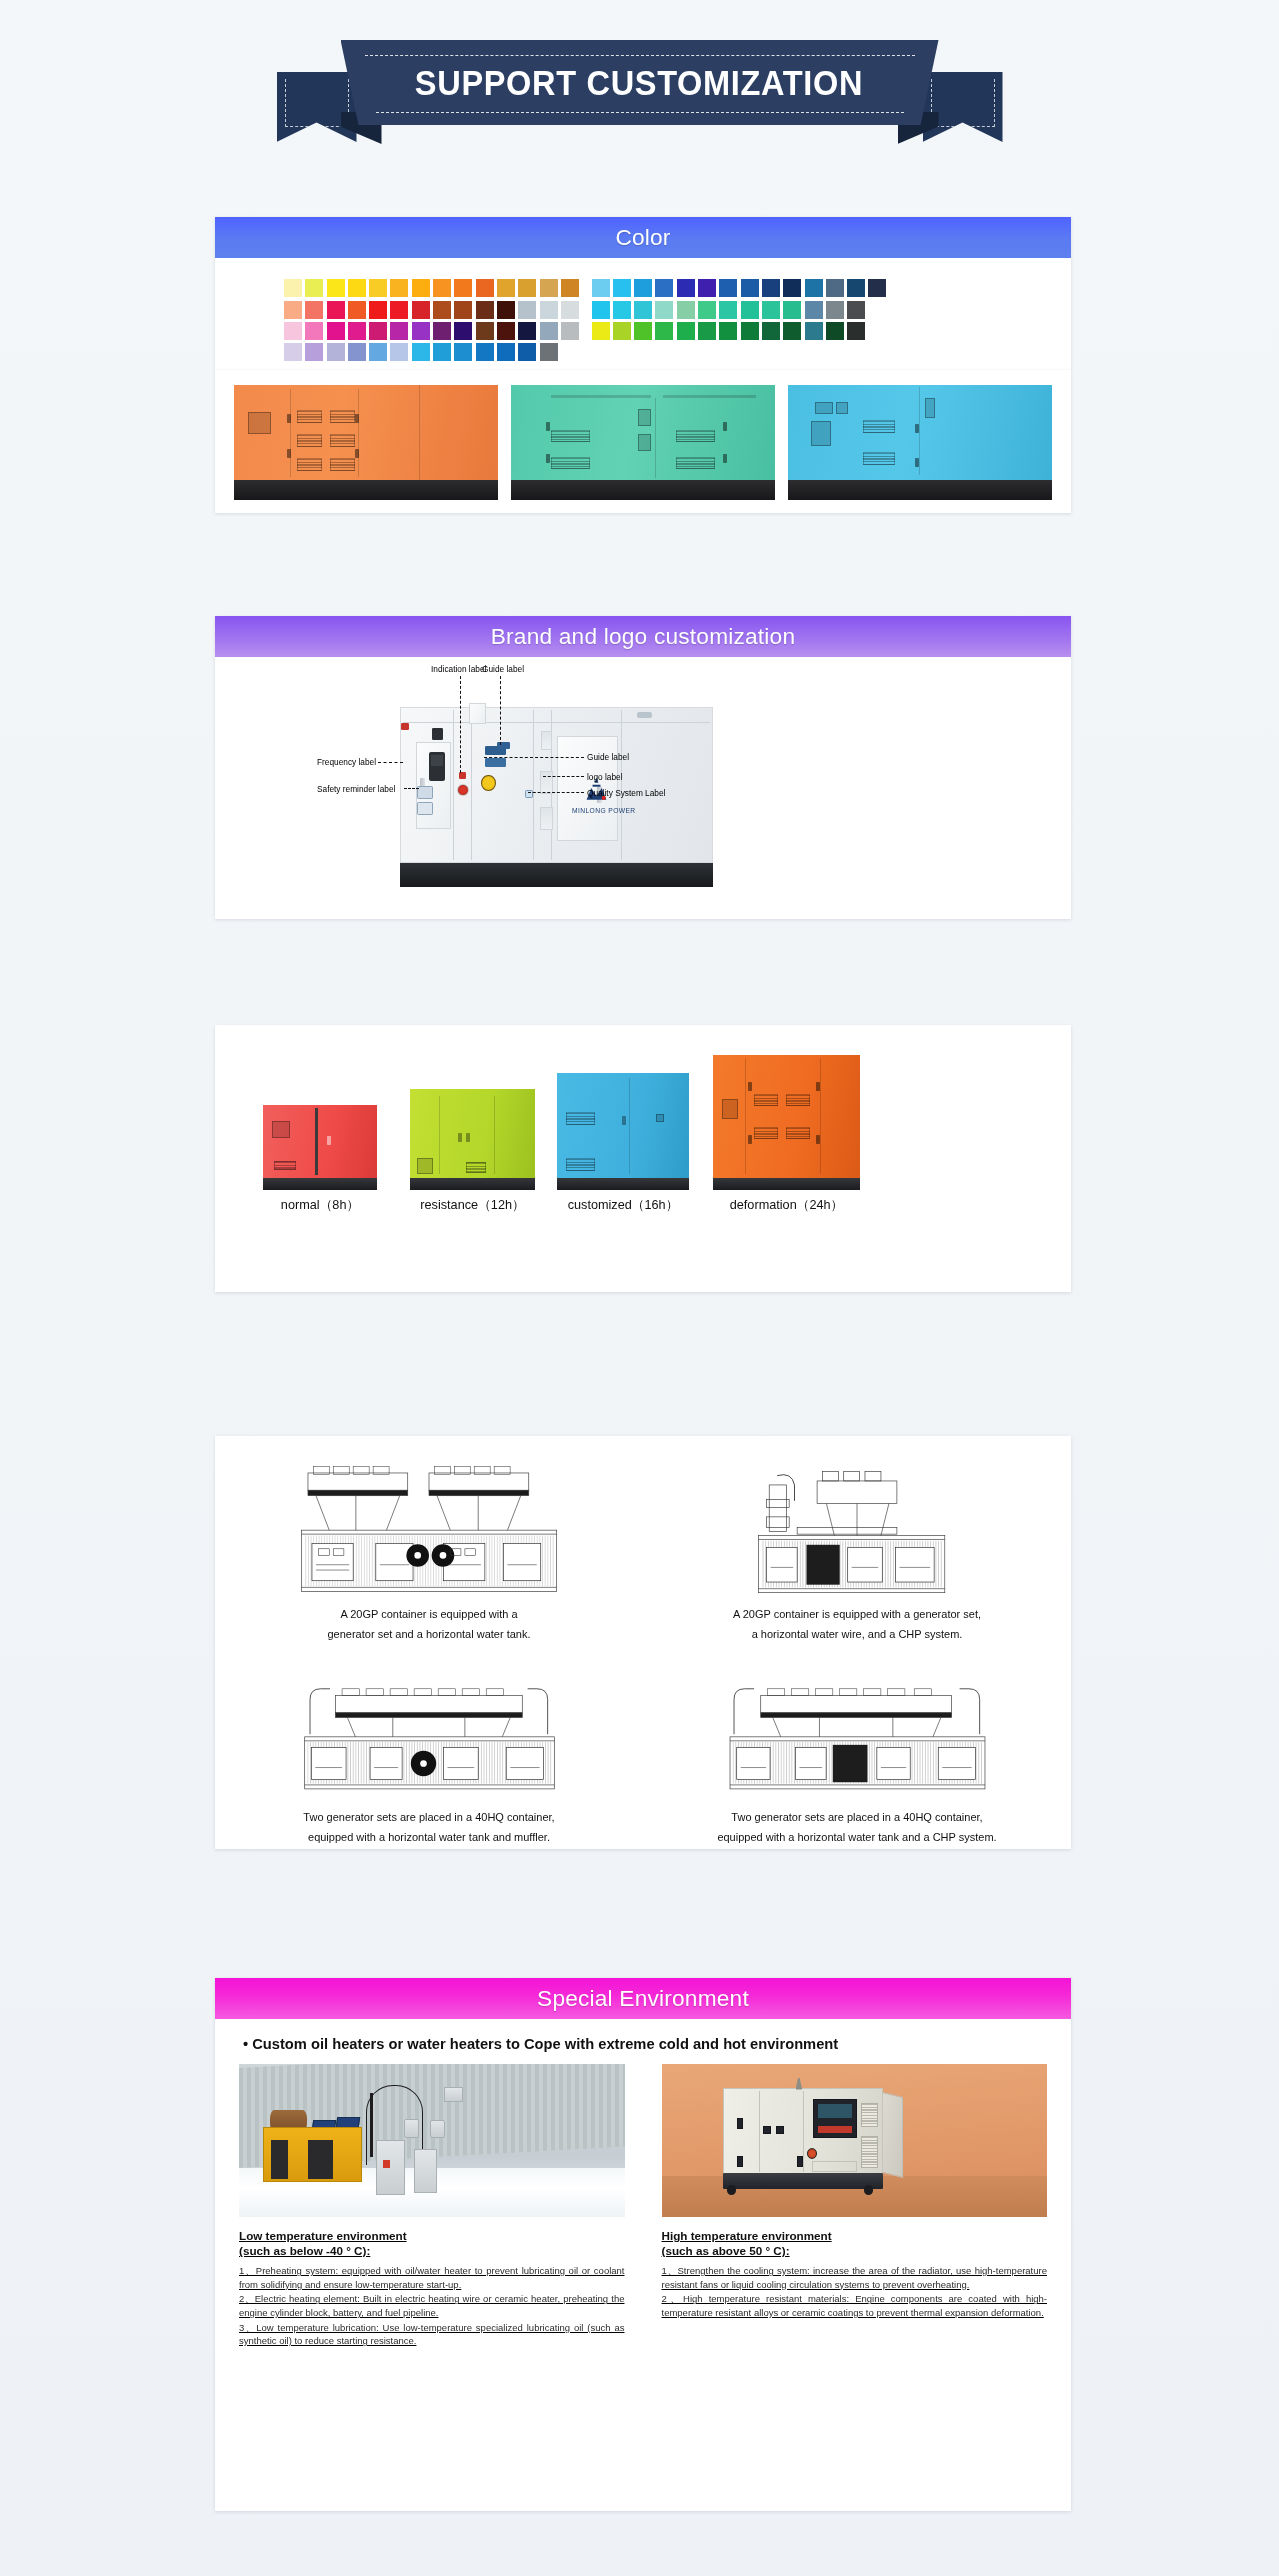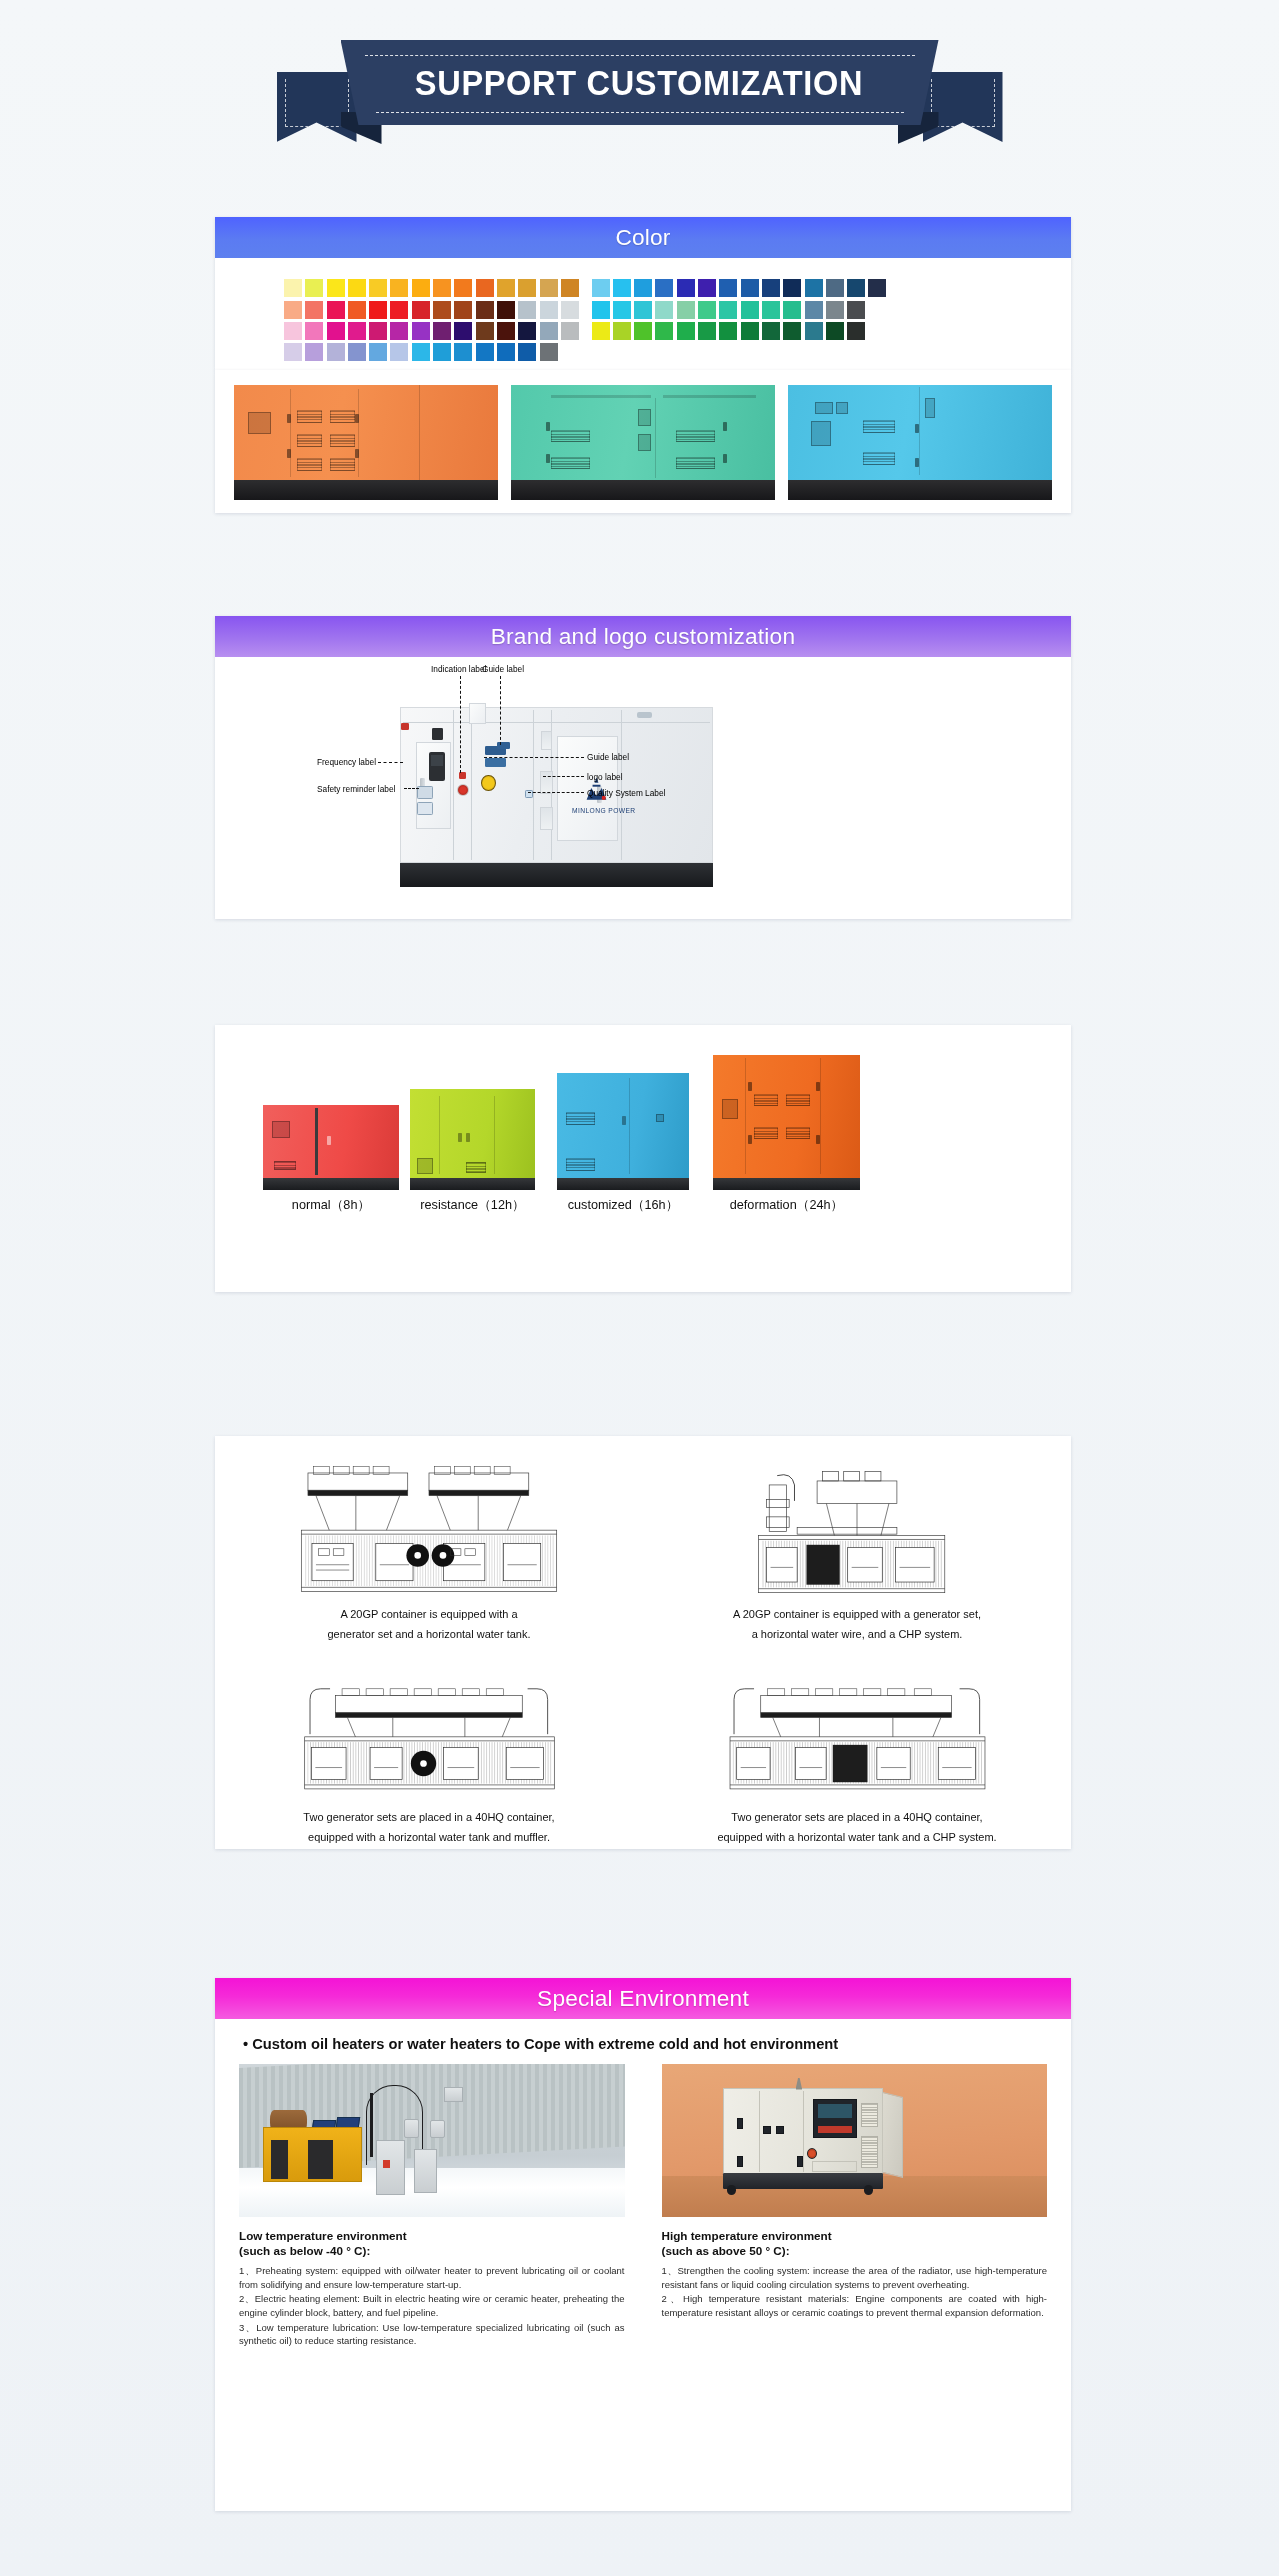--- a/index.html
+++ b/index.html
@@ -194,21 +194,21 @@
     font-size: 11px; color: #111; line-height: 1.85; margin-top: 9.3px;
   }
 
   
   .env-zone { padding: 16px 24px 22.7px; }
   .env-lead {
     font-family: "Liberation Sans Narrow", "Liberation Sans", sans-serif;
     font-size: 14.7px; font-weight: bold; color: #111;
     margin: 1.3px 0 12px 4px;
   }
-  .env-grid { display: grid; grid-template-columns: 1fr 1fr; gap: 37px; }
+  .env-grid { display: grid; grid-template-columns: 1fr 1fr; gap: 37px; text-decoration: underline; }
   .env-photo { height: 153px; position: relative; overflow: hidden; }
 
   
   .cold-sky { position: absolute; inset: 0; background: linear-gradient(180deg,#cfd6da 0%,#c6ced3 60%,#e8edf0 100%); }
   .cold-wall { position: absolute; left: 0; right: 0; top: 4px; height: 100px;
     background: repeating-linear-gradient(90deg,#b9c2c4 0 4px,#c7cfd1 4px 8px);
     transform: skewY(-3.2deg); transform-origin: left top; }
   .cold-snow { position: absolute; left: 0; right: 0; bottom: 0; height: 49px;
     background: linear-gradient(180deg,#f4f7f9 0%,#ffffff 40%,#eef3f6 100%); }
   .cold-unit { position: absolute; left: 24px; bottom: 35px; width: 99px; height: 55px;
@@ -516,21 +516,21 @@
       <div class="lead-h" style="left:189px;top:131px;width:14.7px;"></div>
 
       <div class="anno" style="left:372px;top:131px;">Quality System Label</div>
       <div class="lead-h" style="left:313px;top:135px;width:56px;"></div>
     </div>
   </div>
 
   <div class="card" style="top:1025px;height:267px;">
     <div class="oil-zone">
 
-      <div class="oil-item" style="left:48px;width:136px;height:85px;">
+      <div class="oil-item" style="left:48px;width:114px;height:85px;">
         <div class="oil-gen">
           <div class="oil-top" style="background:linear-gradient(100deg,#f15f5c,#ef4a47 60%,#da3b38);">
             <div class="panelline" style="left:52px;top:2.7px;width:3.3px;bottom:2.7px;background:#3a3a3c;"></div>
             <div class="ctrlbox" style="left:9.3px;top:16px;width:17.3px;height:17.3px;"></div>
             <div class="vent" style="left:10.7px;top:56px;width:22.7px;height:9.3px;"></div>
             <div class="hinge" style="left:64px;top:31px;background:rgba(255,255,255,.5);"></div>
           </div>
           <div class="oil-bot"></div>
         </div>
         <div class="oil-cap" style="bottom:-24px;">normal（8h）</div>

